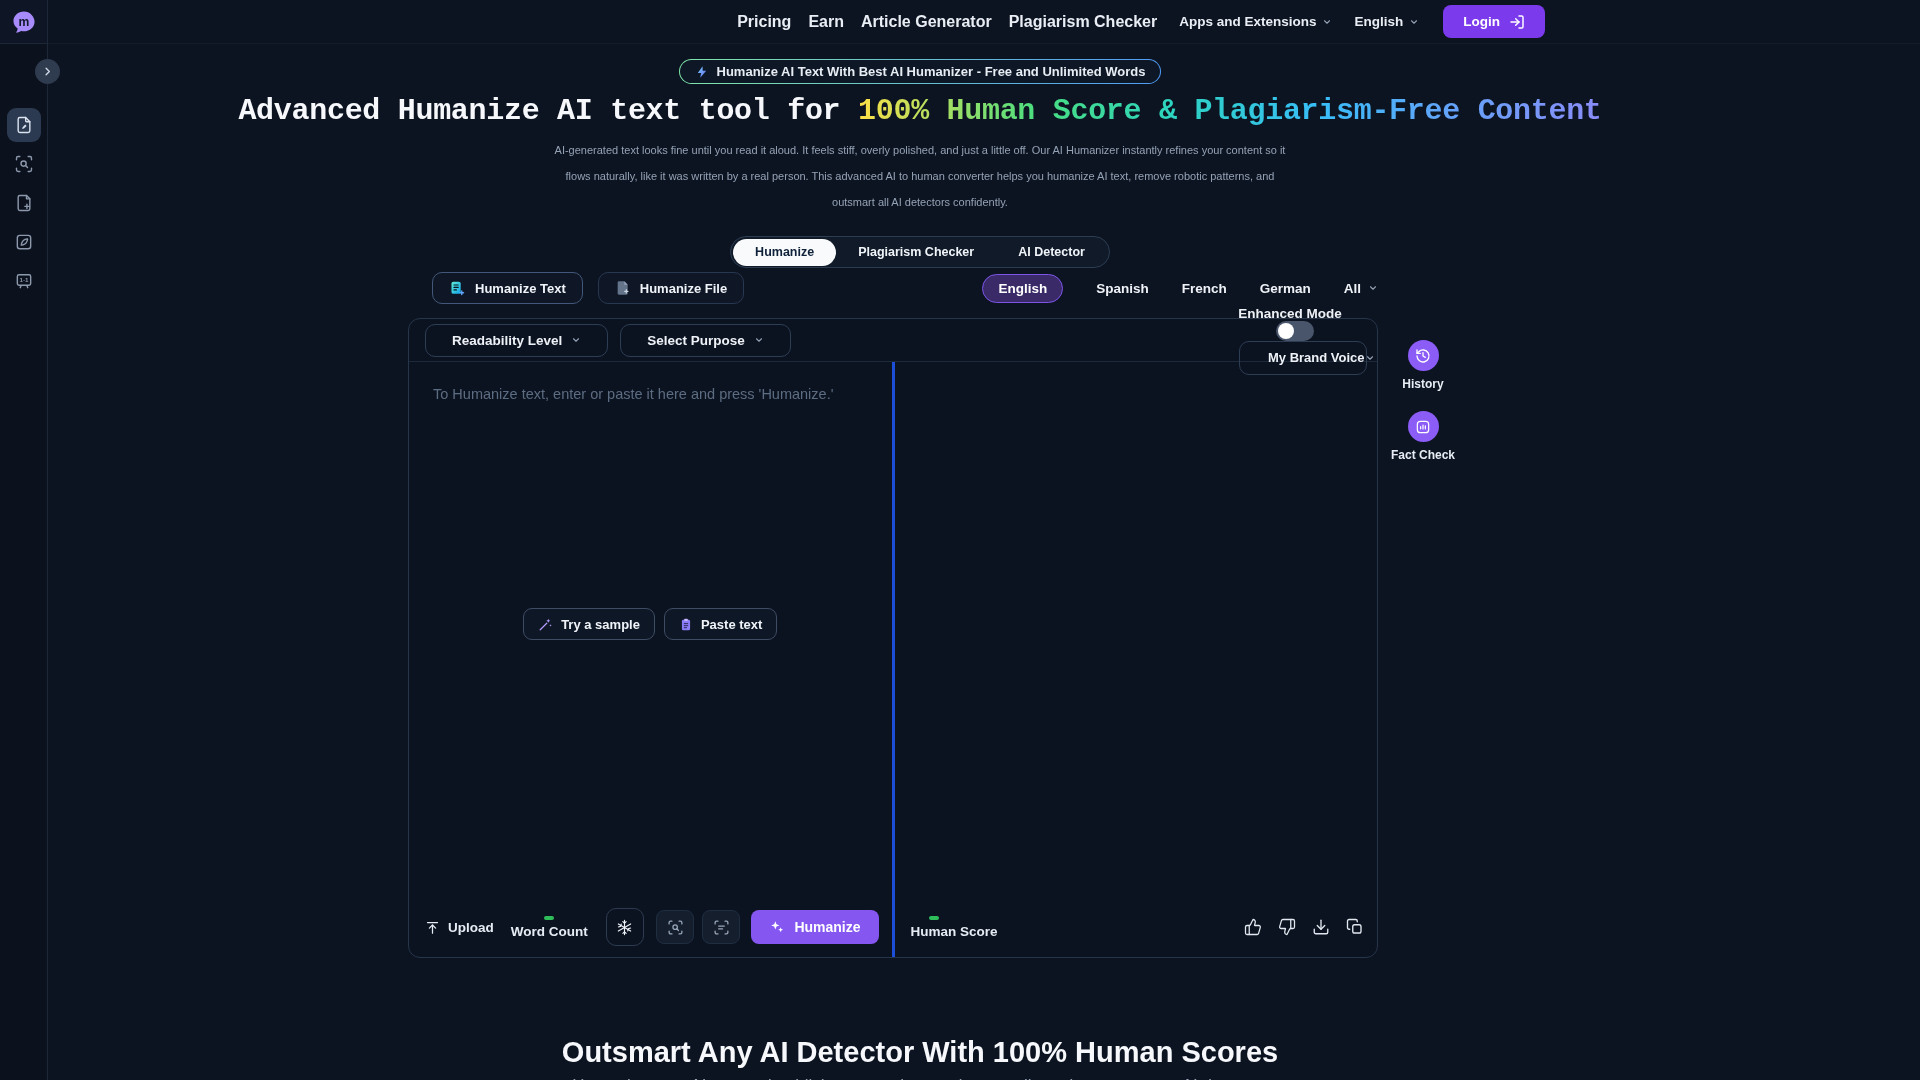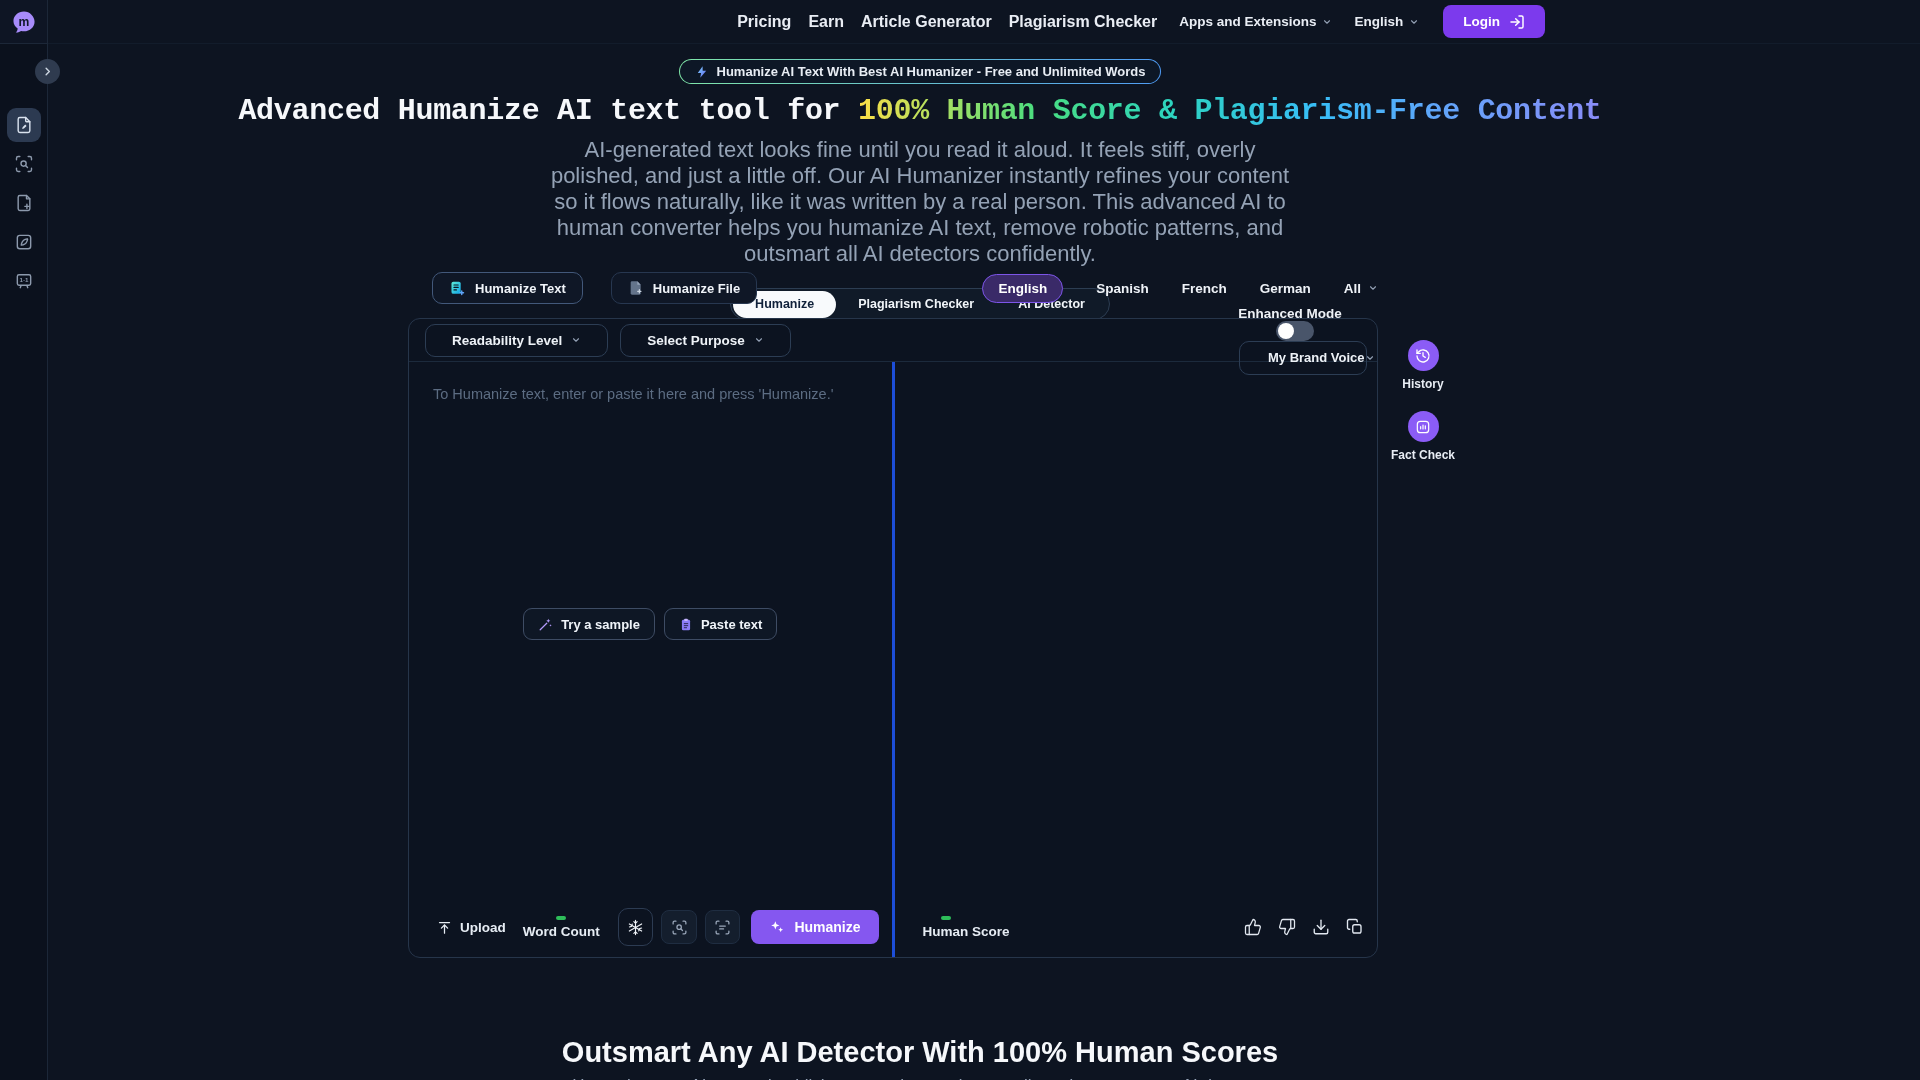--- a/index.html
+++ b/index.html
@@ -37,34 +37,34 @@
   .content-col { position:absolute; left:48px; top:44px; width:1744px; }
   .badge-row { margin-top:15px; display:flex; justify-content:center; }
   .badge { border-radius:999px; padding:1px; background:linear-gradient(90deg,#7fe6a8,#4f9cf6); }
   .badge-inner { border-radius:999px; background:#0d1726; padding:4px 15px; display:flex;
     align-items:center; gap:8px; font-size:13px; font-weight:600; color:#e8edf4; }
   .hero-title { margin-top:10px; text-align:center; font-size:30px; font-weight:700;
     letter-spacing:-0.3px; color:#f6f8fb;font-family:Liberation Mono, monospace; }
   .hero-title .grad {
     background:linear-gradient(90deg,#fde047 0%,#4ade80 24%,#2dd4bf 42%,#38bdf8 62%,#60a5fa 78%,#8a8cf8 100%);
     -webkit-background-clip:text; background-clip:text; color:transparent; }
-  .hero-desc { margin:9px auto 0; width:746px; text-align:center; font-size:22px;
+  .hero-desc { margin:9px auto 0; width:746px; text-align:center; font-size:11px;
     line-height:26px; color:#94a2b5; }
   
   .mode-tabs-row { margin-top:21px; display:flex; justify-content:center; }
   .mode-tabs { display:flex; align-items:center; background:#101a28; border:1px solid #2c3d52;
     border-radius:999px; padding:2px; height:32px; }
   .mode-tab { border:none; background:transparent; color:#f1f5f9; font-size:12.5px;
     font-weight:600; padding:0 22px; height:27px; border-radius:999px; cursor:pointer;
     font-family:inherit; white-space:nowrap; }
   .mode-tab.active { background:#f8fafc; color:#10213a; font-weight:700; }
   
   .controls-row { position:absolute; left:408px; top:272px; width:970px; display:flex;
     align-items:center; justify-content:space-between; }
-  .input-modes { display:flex; gap:28px;padding-left:24px; }
+  .input-modes { display:flex; gap:15px;padding-left:24px; }
   .input-mode-btn { height:32px; padding:0 16px; border-radius:10px; background:#0f1726;
     border:1px solid #273750; color:#f0f4f9; font-size:13px; font-weight:700; display:flex;
     align-items:center; gap:9px; cursor:pointer; font-family:inherit; white-space:nowrap; }
   .input-mode-btn.active { border-color:#42587a; }
   .lang-row { display:flex; align-items:center; gap:33px; }
   .lang-pill { height:29px; padding:0 15px; border-radius:999px; background:#3a2a68;
     border:1px solid #7c55e8; color:#fff; font-size:13.5px; font-weight:700; display:flex;
     align-items:center; cursor:pointer; font-family:inherit; }
   .lang-link { background:none; border:none; color:#eef2f7; font-size:13.5px; font-weight:600;
     cursor:pointer; font-family:inherit; white-space:nowrap; }
@@ -94,21 +94,21 @@
   .pane.right { border-left:3px solid #1d4ed8; }
   .editor-input { display:block; width:100%; height:260px; padding:24px; background:transparent;
     border:none; outline:none; resize:none; color:#dfe6ee; font-size:14.5px;
     font-family:inherit; }
   .editor-input::placeholder { color:#5c6c82; }
   .center-actions { position:absolute; left:0; right:0; top:246px; display:flex;
     justify-content:center; gap:9px; }
   .ghost-btn { height:32px; padding:0 14px; border-radius:9px; background:#0e1725;
     border:1px solid #3e4c64; color:#f0f4f9; font-size:13px; font-weight:700; display:flex;
     align-items:center; gap:8px; cursor:pointer; font-family:inherit; white-space:nowrap; }
-  .pane-bottom { position:absolute; left:28px; right:13px; bottom:10px; height:40px;
+  .pane-bottom { position:absolute; left:16px; right:13px; bottom:10px; height:40px;
     display:flex; align-items:center; }
   .upload-btn { display:flex; align-items:center; gap:8px; background:none; border:none;
     color:#e6ecf3; font-size:13.5px; font-weight:600; cursor:pointer; font-family:inherit; }
   .count-block { margin-left:17px; display:flex; flex-direction:column; align-items:center;
     gap:4px; cursor:pointer; }
   .green-dash { width:10px; height:4px; border-radius:2px; background:#2ebd59; }
   .count-label { font-size:13.5px; font-weight:600; color:#e6ecf3; white-space:nowrap; }
   .freeze-btn { margin-left:18px; width:38px; height:38px; border-radius:10px;
     background:transparent; border:1px solid #2c3b52; color:#f0f4f9; display:flex;
     align-items:center; justify-content:center; cursor:pointer; }

